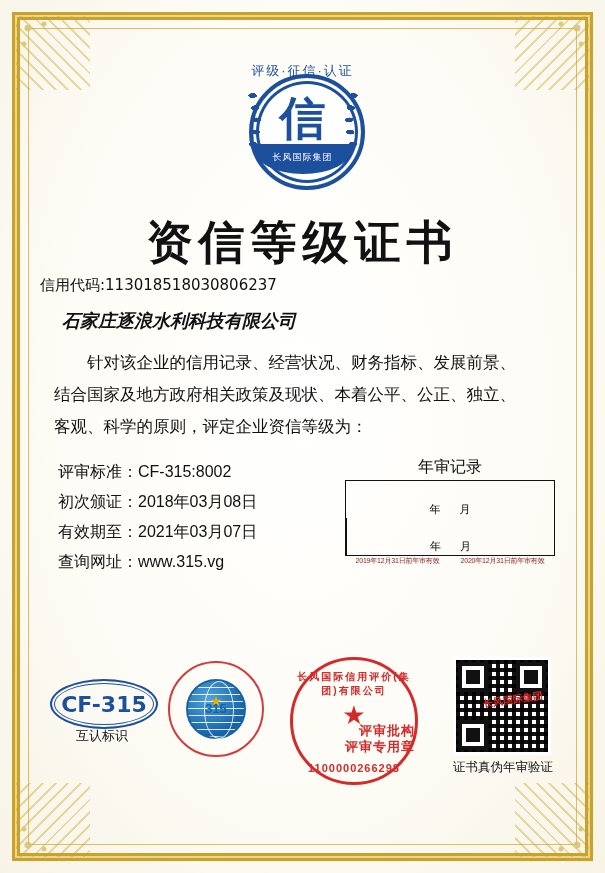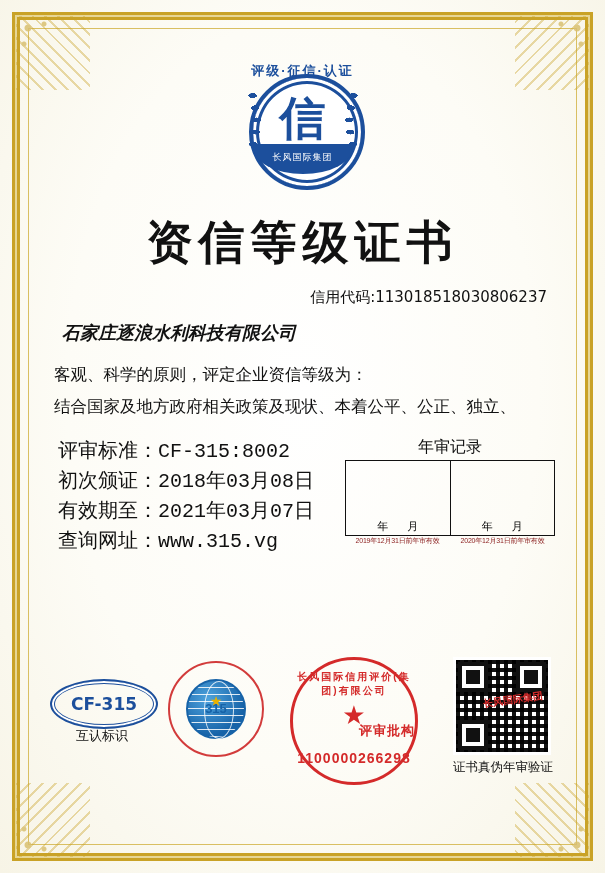--- a/index.html
+++ b/index.html
@@ -93,21 +93,21 @@
     font-weight: bold;
     font-family: "DejaVu Sans", sans-serif;
     line-height: 48px;
   }
   .emblem .arc-text {
     position: absolute;
     left: 0; right: 0; top: 4px;
     text-align: center;
     color: #1c4f9c;
     font-size: 13px;
-    font-weight: bold;
+    font-weight: normal;
     letter-spacing: 2px;
   }
   .emblem .laurel {
     position: absolute;
     top: 30px;
     width: 26px; height: 76px;
     background:
       radial-gradient(ellipse 7px 4px at 60% 10%, #1c4f9c 60%, transparent 61%),
       radial-gradient(ellipse 7px 4px at 70% 26%, #1c4f9c 60%, transparent 61%),
       radial-gradient(ellipse 7px 4px at 76% 42%, #1c4f9c 60%, transparent 61%),
@@ -121,22 +121,22 @@
   .title {
     margin-top: 16px;
     text-align: center;
     font-family: "DejaVu Sans", sans-serif;
     font-weight: bold;
     font-size: 46px;
     letter-spacing: 6px;
     color: #111111;
   }
   .code-line {
-    margin-top: 14px;
-    text-align: right;
+    margin-top: 2px;
+    text-align: left;
     padding-right: 18px;
     font-size: 15px;
     color: #111;
     font-family: "DejaVu Sans", sans-serif;
   }
   .company {
     margin-top: 14px;
     padding-left: 22px;
     font-size: 18px;
     font-weight: bold;
@@ -168,39 +168,40 @@
 
   
   .lower {
     margin-top: 14px;
     display: flex;
     align-items: flex-start;
     justify-content: space-between;
   }
   .info-list {
     padding-left: 18px;
-    font-size: 20px;
+    font-size: 16px;
     line-height: 30px;
     color: #111;
-    font-family: Liberation Mono, monospace;
+    font-family: Liberation Sans, sans-serif;
   }
   .annual {
     width: 210px;
     margin-right: 10px;
   }
   .annual-title {
     font-size: 16px;
     text-align: center;
     color: #111;
     padding-bottom: 2px;
   }
   .annual-box {
     border: 1px solid #111;
     height: 74px;
     display: flex;
+    flex-direction: column;
   }
   .annual-cell {
     flex: 1;
     position: relative;
     display: flex;
     flex-direction: column;
     justify-content: flex-end;
     align-items: center;
   }
   .annual-cell + .annual-cell { border-left: 1px solid #111; }
@@ -231,21 +232,21 @@
   .seal {
     position: absolute;
   }
   
   .cf {
     left: 10px; top: 24px;
     width: 104px; height: 46px;
     border: 2px solid #1c4f9c;
     border-radius: 50%;
     color: #1c4f9c;
-    font-size: 17px;
+    font-size: 22px;
     font-weight: bold;
     display: flex;
     align-items: center;
     justify-content: center;
     box-shadow: inset 0 0 0 2px #fff, inset 0 0 0 3px #1c4f9c;
     font-family: "DejaVu Sans", sans-serif;
   }
   .cf-label {
     position: absolute;
     left: 10px; top: 72px;
@@ -321,21 +322,21 @@
   .stamp .c1 { top: 62px; }
   .stamp .c2 { top: 78px; }
   .stamp .arc-top, .stamp .arc-bottom {
     position: absolute;
     left: 0; right: 0;
     text-align: center;
     font-size: 10px;
     font-weight: bold;
   }
   .stamp .arc-top { top: 10px; letter-spacing: 2px; }
-  .stamp .arc-bottom { bottom: 16px; letter-spacing: 1px; font-size: 14px; }
+  .stamp .arc-bottom { bottom: 8px; letter-spacing: 1px; font-size: 11px; }
 
   
   .qr {
     right: 14px; top: 2px;
     width: 92px; height: 92px;
     background-color: #fff;
     background-image:
       repeating-linear-gradient(90deg, #111 0 4px, #fff 4px 8px),
       repeating-linear-gradient(0deg, #111 0 4px, #fff 4px 8px);
     background-blend-mode: multiply;
@@ -396,22 +397,23 @@
       </div>
     </div>
 
     <div class="title">资信等级证书</div>
 
     <div class="code-line">信用代码:113018518030806237</div>
 
     <div class="company">石家庄逐浪水利科技有限公司</div>
 
     <div class="body-text">
+      <p class="indent">针对该企业的信用记录、经营状况、财务指标、发展前景、</p>
+      <p>结合国家及地方政府相关政策及现状、本着公平、公正、独立、</p>
       <p>客观、科学的原则，评定企业资信等级为：</p>
-      <p>结合国家及地方政府相关政策及现状、本着公平、公正、独立、</p>
     </div>
 
 
     <div class="lower">
       <div class="info-list">
         <div>评审标准：CF-315:8002</div>
         <div>初次颁证：2018年03月08日</div>
         <div>有效期至：2021年03月07日</div>
         <div>查询网址：www.315.vg</div>
       </div>
@@ -441,20 +443,21 @@
         <div class="outer"></div>
         <div class="ball"></div>
         <div class="star">★</div>
         <div class="mid">315</div>
       </div>
 
       <div class="seal stamp">
         <div class="arc-top">长风国际信用评价(集团)有限公司</div>
         <div class="star">★</div>
         <div class="c1">评审批构</div>
+        <div class="c2">评审专用章</div>
         <div class="arc-bottom">1100000266298</div>
       </div>
 
       <div class="seal qr">
         <div class="q-corner q1">
             <i></i>
           </div>
         <div class="q-corner q2">
             <i></i>
           </div>

